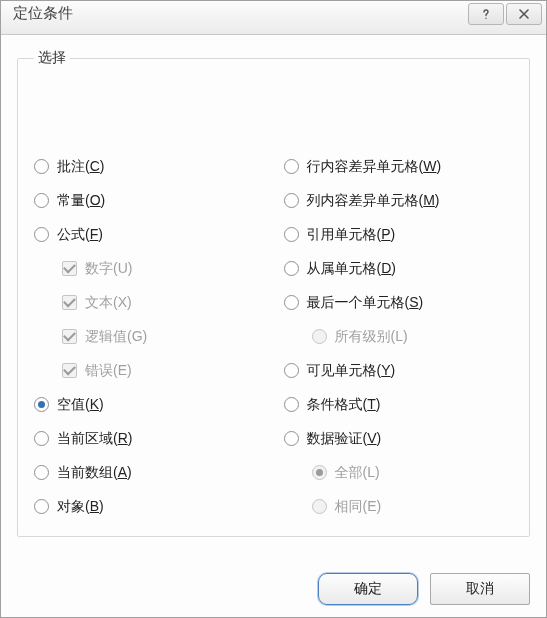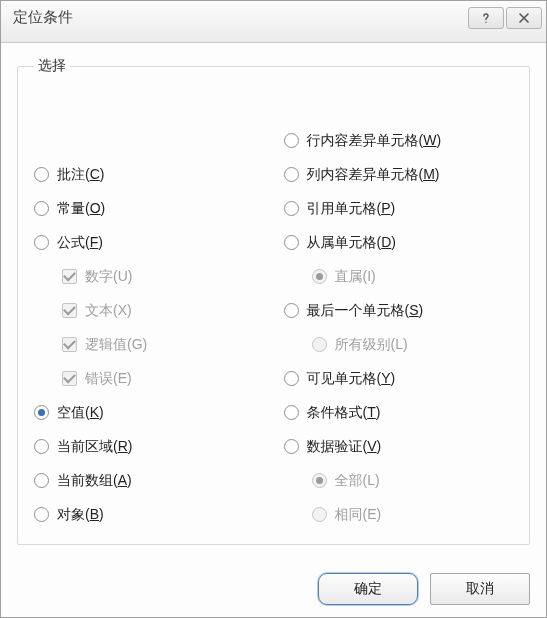--- a/index.html
+++ b/index.html
@@ -11,21 +11,21 @@
   }
   .window {
     width: 547px;
     height: 618px;
     border: 1px solid #a0a0a0;
     background: #fdfdfd;
     display: flex;
     flex-direction: column;
   }
   .titlebar {
-    height: 42px;
+    height: 34px;
     background: linear-gradient(to bottom, #fcfcfc, #ebebeb);
     border-bottom: 1px solid #c8c8c8;
     display: flex;
     align-items: center;
     padding: 0 4px 8px 12px;
   }
   .titlebar .title {
     flex: 1;
     color: #444;
     font-size: 15px;
@@ -213,24 +213,20 @@
               <span>列内容差异单元格(<u class="mn">M</u>)</span>
             </div>
             <div class="row">
               <span class="radio"></span>
               <span>引用单元格(<u class="mn">P</u>)</span>
             </div>
             <div class="row">
               <span class="radio"></span>
               <span>从属单元格(<u class="mn">D</u>)</span>
             </div>
-            <div class="row indent disabled">
-              <span class="radio disabled selected"></span>
-              <span>直属(I)</span>
-            </div>
             <div class="row">
               <span class="radio"></span>
               <span>最后一个单元格(<u class="mn">S</u>)</span>
             </div>
             <div class="row indent disabled">
               <span class="radio disabled"></span>
               <span>所有级别(L)</span>
             </div>
             <div class="row">
               <span class="radio"></span>

